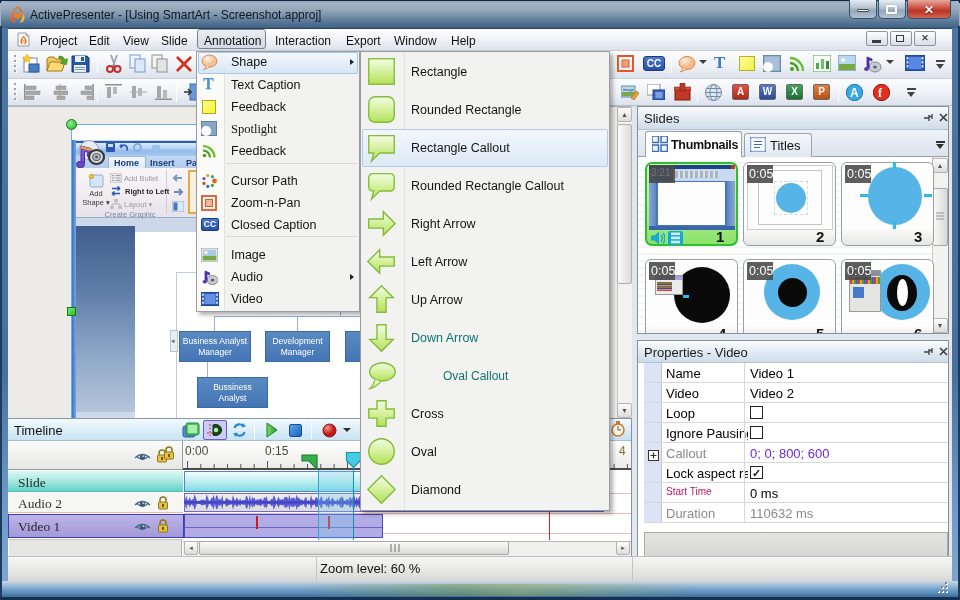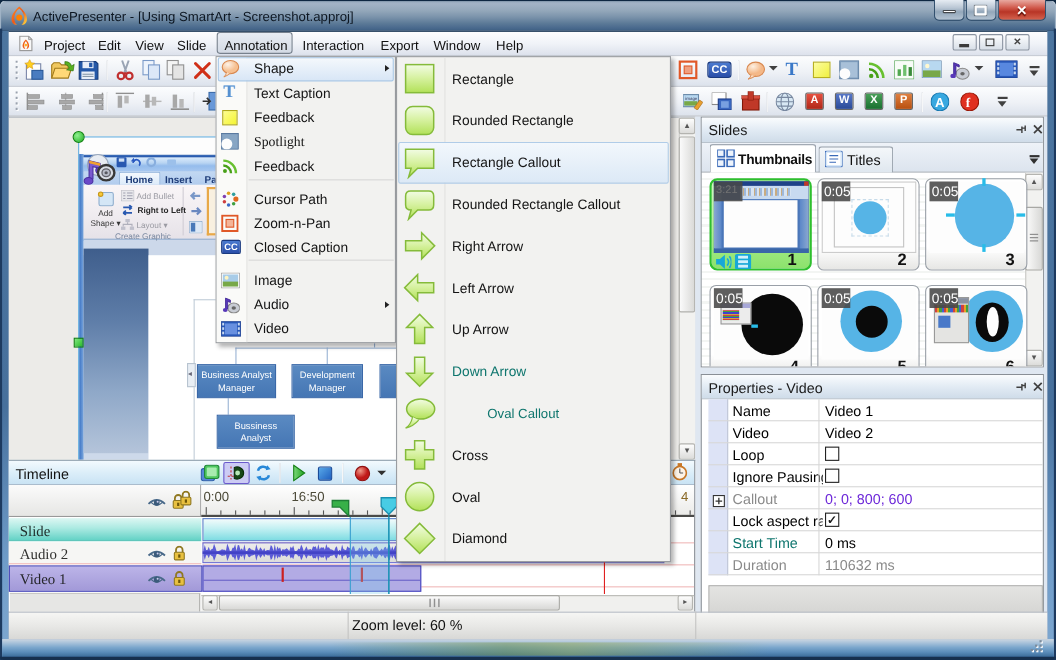--- a/index.html
+++ b/index.html
@@ -429,21 +429,21 @@
 <div style="left:644px;top:442px;width:304px;height:1px;background:#d8d8d8;"></div>
 <div style="left:666px;top:426px;width:82px;height:15px;overflow:hidden;font-size:13px;color:#000;white-space:nowrap;">Ignore Pausing</div>
 <div style="left:750px;top:426px;width:13px;height:13px;background:#fff;border:1px solid #222;"></div>
 <div style="left:644px;top:462px;width:304px;height:1px;background:#d8d8d8;"></div>
 <div style="left:666px;top:446px;width:82px;height:15px;overflow:hidden;font-size:13px;color:#8a8a8a;white-space:nowrap;">Callout</div>
 <div class="tx" style="left:750px;top:446px;height:15px;font-size:13px;color:#6d28d9;">0; 0; 800; 600</div>
 <div style="left:644px;top:482px;width:304px;height:1px;background:#d8d8d8;"></div>
 <div style="left:666px;top:466px;width:82px;height:15px;overflow:hidden;font-size:13px;color:#000;white-space:nowrap;">Lock aspect ratio</div>
 <div style="left:750px;top:466px;width:13px;height:13px;background:#fff;border:1px solid #222;font-size:11px;font-weight:bold;line-height:12px;text-align:center;">✓</div>
 <div style="left:644px;top:502px;width:304px;height:1px;background:#d8d8d8;"></div>
-<div style="left:666px;top:486px;width:82px;height:15px;overflow:hidden;font-size:13px;color:#0f766e;white-space:nowrap;">Start Time</div>
+<div style="left:666px;top:486px;width:82px;height:15px;overflow:hidden;font-size:10px;color:#be185d;white-space:nowrap;">Start Time</div>
 <div class="tx" style="left:750px;top:486px;height:15px;font-size:13px;color:#000;">0 ms</div>
 <div style="left:644px;top:522px;width:304px;height:1px;background:#d8d8d8;"></div>
 <div style="left:666px;top:506px;width:82px;height:15px;overflow:hidden;font-size:13px;color:#8a8a8a;white-space:nowrap;">Duration</div>
 <div class="tx" style="left:750px;top:506px;height:15px;font-size:13px;color:#8a8a8a;">110632 ms</div>
 <div style="left:744px;top:363px;width:1px;height:160px;background:#d8d8d8;"></div>
 <div style="left:648px;top:450px;width:11px;height:11px;background:#fff;border:1px solid #333;"></div>
 <svg style="left:648px;top:450px" width="11" height="11">
     <path d="M2.5,5.5 h6 M5.5,2.5 v6" stroke="#333" stroke-width="1.2"></path>
   </svg>
 <div style="left:644px;top:532px;width:304px;height:32px;background:linear-gradient(180deg,#e4e4e2,#d2d2d0);border:1px solid #aaaaa8;"></div>
@@ -525,21 +525,21 @@
     <rect x="350.6" y="23" width="1" height="4" fill="#555"></rect>
     <rect x="363.9" y="23" width="1" height="4" fill="#555"></rect>
     <rect x="377.2" y="23" width="1" height="4" fill="#555"></rect>
     <rect x="390.6" y="23" width="1" height="4" fill="#555"></rect>
     <rect x="403.9" y="20" width="1" height="7" fill="#555"></rect>
     <rect x="417.2" y="23" width="1" height="4" fill="#555"></rect>
     <rect x="430.6" y="23" width="1" height="4" fill="#555"></rect>
     <rect x="443.9" y="23" width="1" height="4" fill="#555"></rect>
   </svg>
 <div class="tx" style="left:185px;top:444px;font-size:12px;color:#4c4a38;">0:00</div>
-<div class="tx" style="left:265px;top:444px;font-size:12px;color:#4c4a38;">16:50</div>
+<div class="tx" style="left:265px;top:444px;font-size:12px;color:#4c4a38;">0:15</div>
 <div class="tx" style="left:619px;top:444px;font-size:12px;color:#8a6a28;">4</div>
 <div style="left:8px;top:471px;width:175px;height:21px;background:linear-gradient(180deg,#ddf7f3 0%,#aceae2 45%,#64d2c6 100%);border-bottom:1px solid #50c0b4;"></div>
 <div class="tx" style="left:18px;top:475px;font-family:'Liberation Serif',serif;font-size:13.5px;color:#22302e;">Slide</div>
 <div style="left:8px;top:493px;width:175px;height:20px;background:#f6f6f4;border-bottom:1px solid #f0b8b8;"></div>
 <div class="tx" style="left:18px;top:496px;font-family:'Liberation Serif',serif;font-size:13.5px;color:#30302e;">Audio 2</div>
 <div style="left:8px;top:514px;width:176px;height:24px;background:linear-gradient(180deg,#bcb4e8,#a299d8);border:1px solid #3c3cb4;"></div>
 <div class="tx" style="left:18px;top:519px;font-family:'Liberation Serif',serif;font-size:13.5px;color:#26262a;">Video 1</div>
 <svg style="left:134px;top:450px" width="17" height="13">
     <path d="M1,8 Q8.5,1 16,8" fill="none" stroke="#4a6a8a" stroke-width="1.6"></path>
     <path d="M3,6.5 Q8.5,12 14,6.5" fill="none" stroke="#4a6a8a" stroke-width="1.2"></path>

